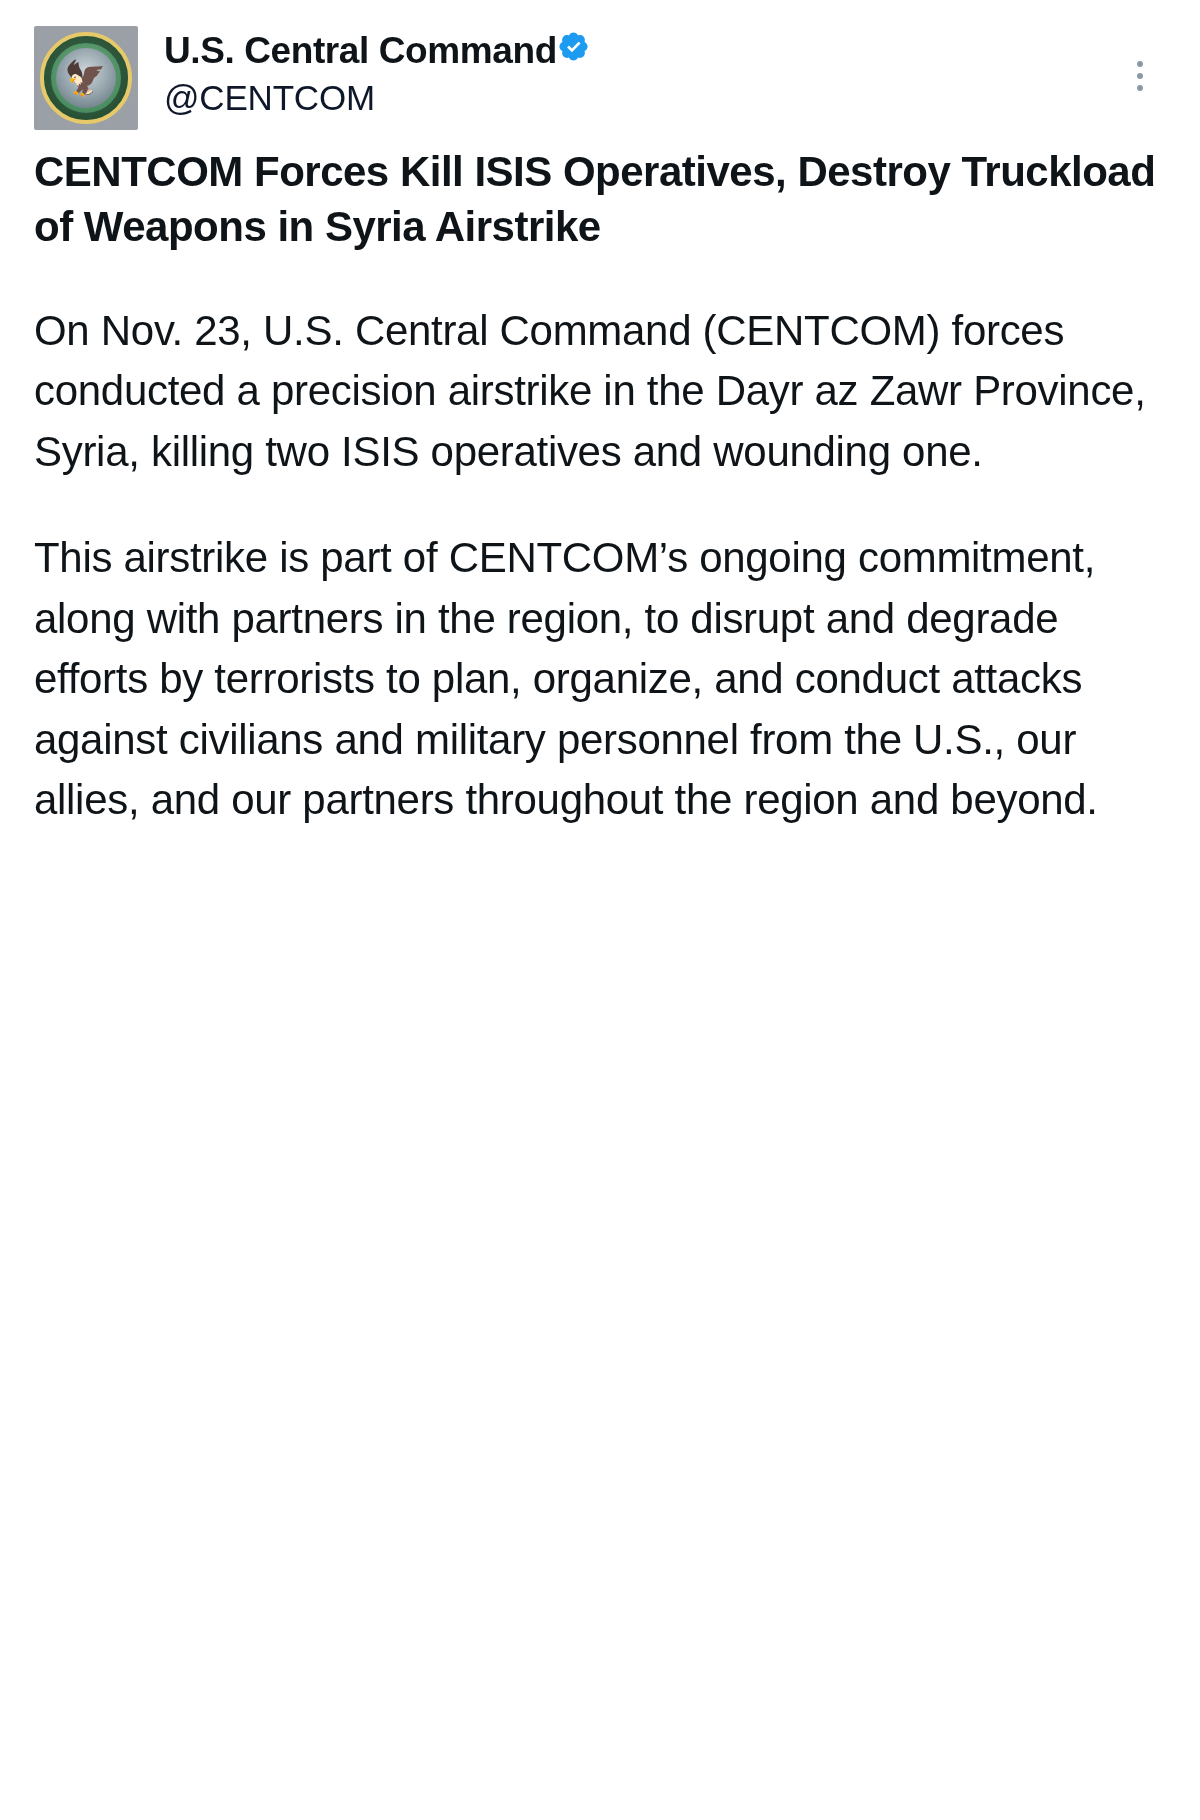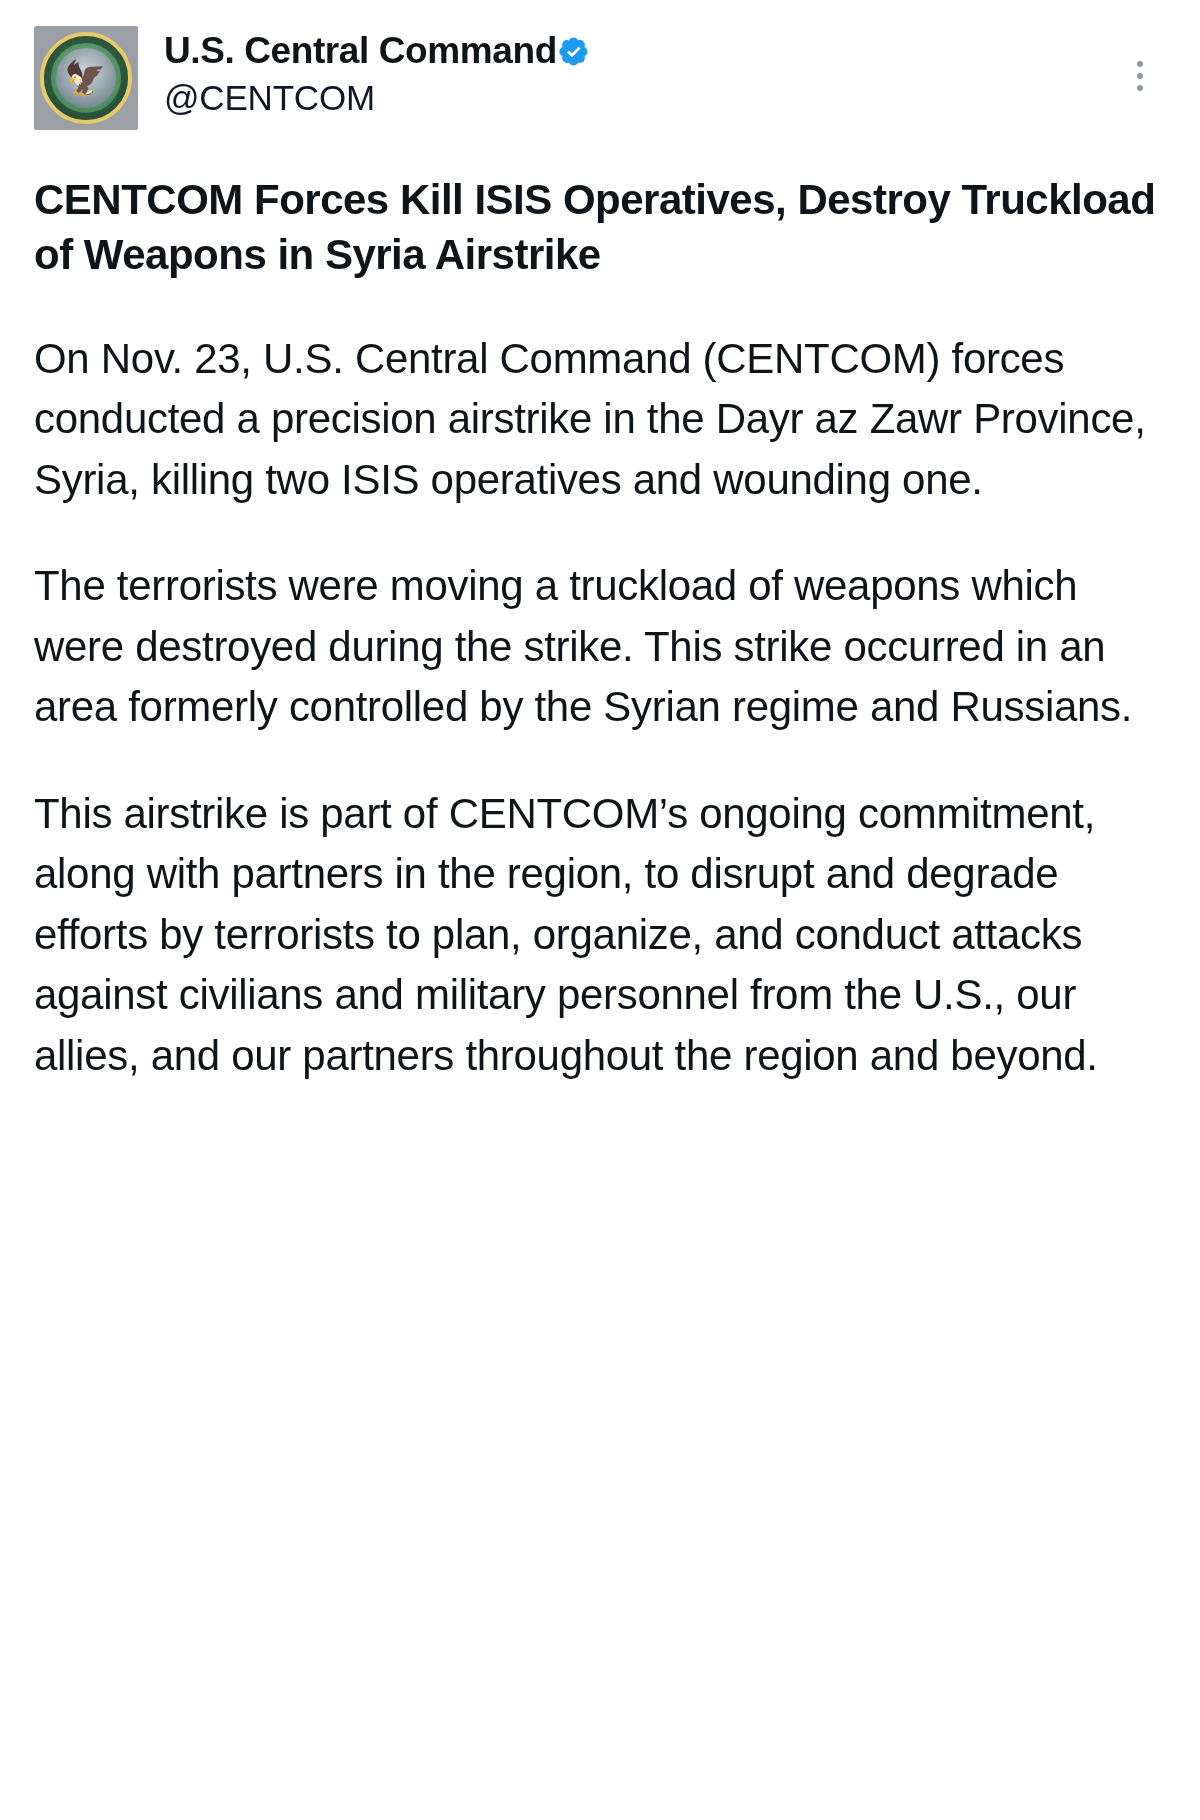--- a/index.html
+++ b/index.html
@@ -77,21 +77,20 @@
     pointer-events: none;
   }
 
   .names {
     margin-left: 26px;
     padding-top: 4px;
     min-width: 0;
   }
   .displayname-row {
     display: flex;
-    align-items: center;
   }
   .displayname {
     font-size: 37px;
     font-weight: 700;
     letter-spacing: -0.4px;
     color: #0f1419;
     white-space: nowrap;
   }
   .verified {
     width: 33px;
@@ -123,21 +122,20 @@
   .more-btn span {
     width: 6px;
     height: 6px;
     border-radius: 50%;
     background: #8b98a5;
     display: block;
   }
 
   
   .tweet-body {
-    margin-top: 28px;
   }
   .tweet-title {
     font-size: 42px;
     line-height: 1.32;
     font-weight: 700;
     letter-spacing: -0.5px;
     color: #0f1419;
     white-space: pre-wrap;
   }
   .para {
@@ -178,17 +176,16 @@
     <div class="more-btn">
       <span></span>
       <span></span>
       <span></span>
     </div>
   </div>
 
   <div class="tweet-body">
     <div class="tweet-title">CENTCOM Forces Kill ISIS Operatives, Destroy Truckload of Weapons in Syria Airstrike</div>
     <div class="para">On Nov. 23, U.S. Central Command (CENTCOM) forces conducted a precision airstrike in the Dayr az Zawr Province, Syria, killing two ISIS operatives and wounding one.</div>
-    <div class="para">The terrorists were moving a truckload of weapons which were destroyed during the strike. This strike occurred in an area formerly controlled by the Syrian regime and Russians.</div>
     <div class="para">This airstrike is part of CENTCOM’s ongoing commitment, along with partners in the region, to disrupt and degrade efforts by terrorists to plan, organize, and conduct attacks against civilians and military personnel from the U.S., our allies, and our partners throughout the region and beyond.</div>
   </div>
 
 </div>
 
 </body></html>

